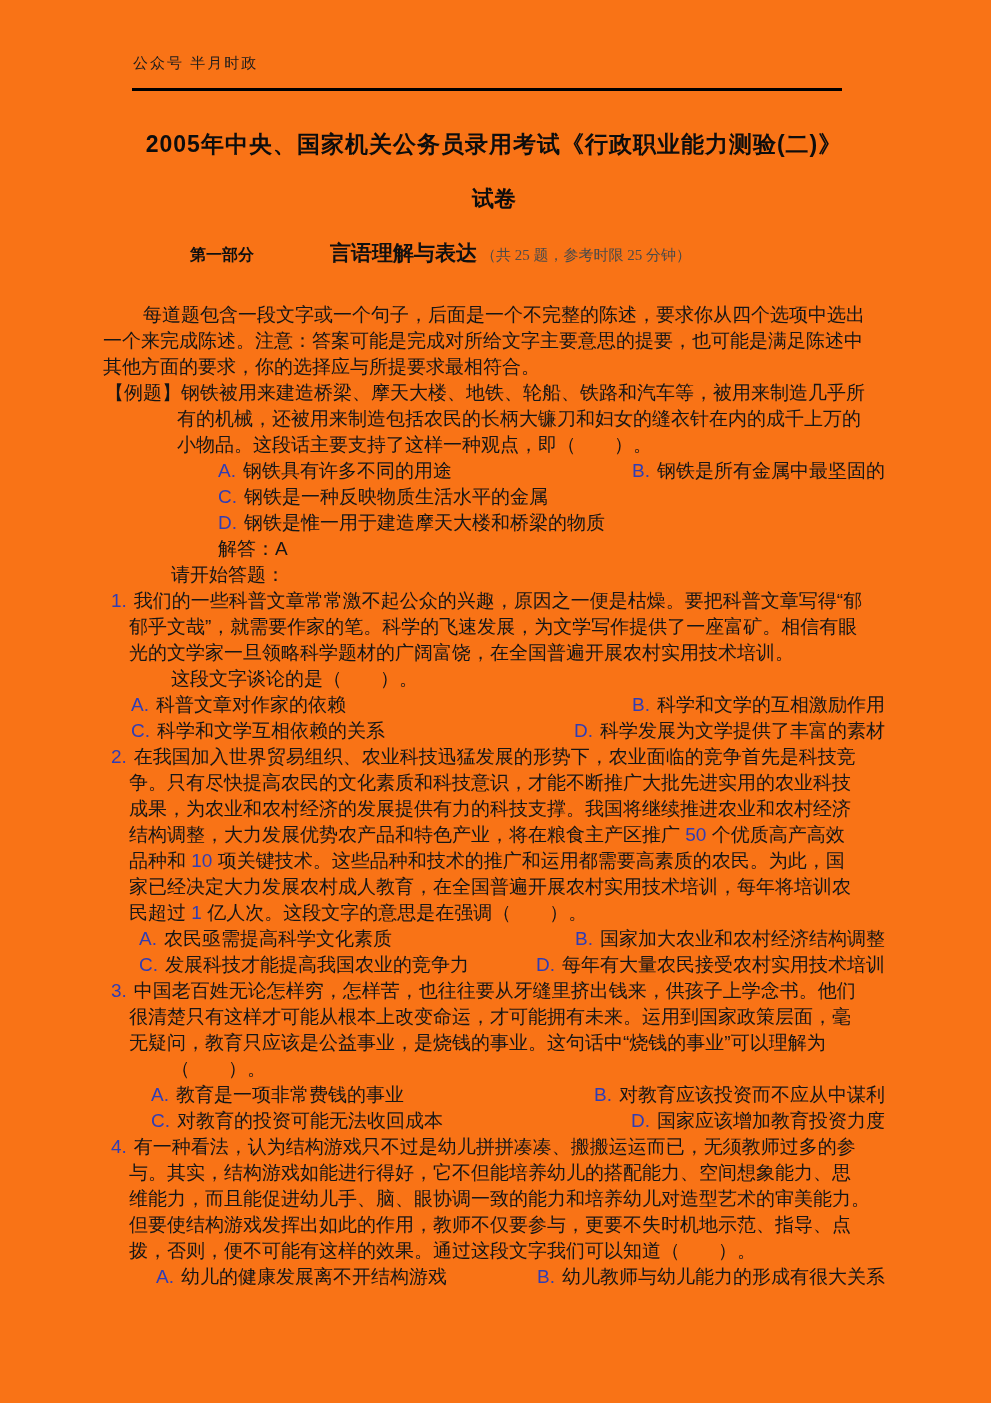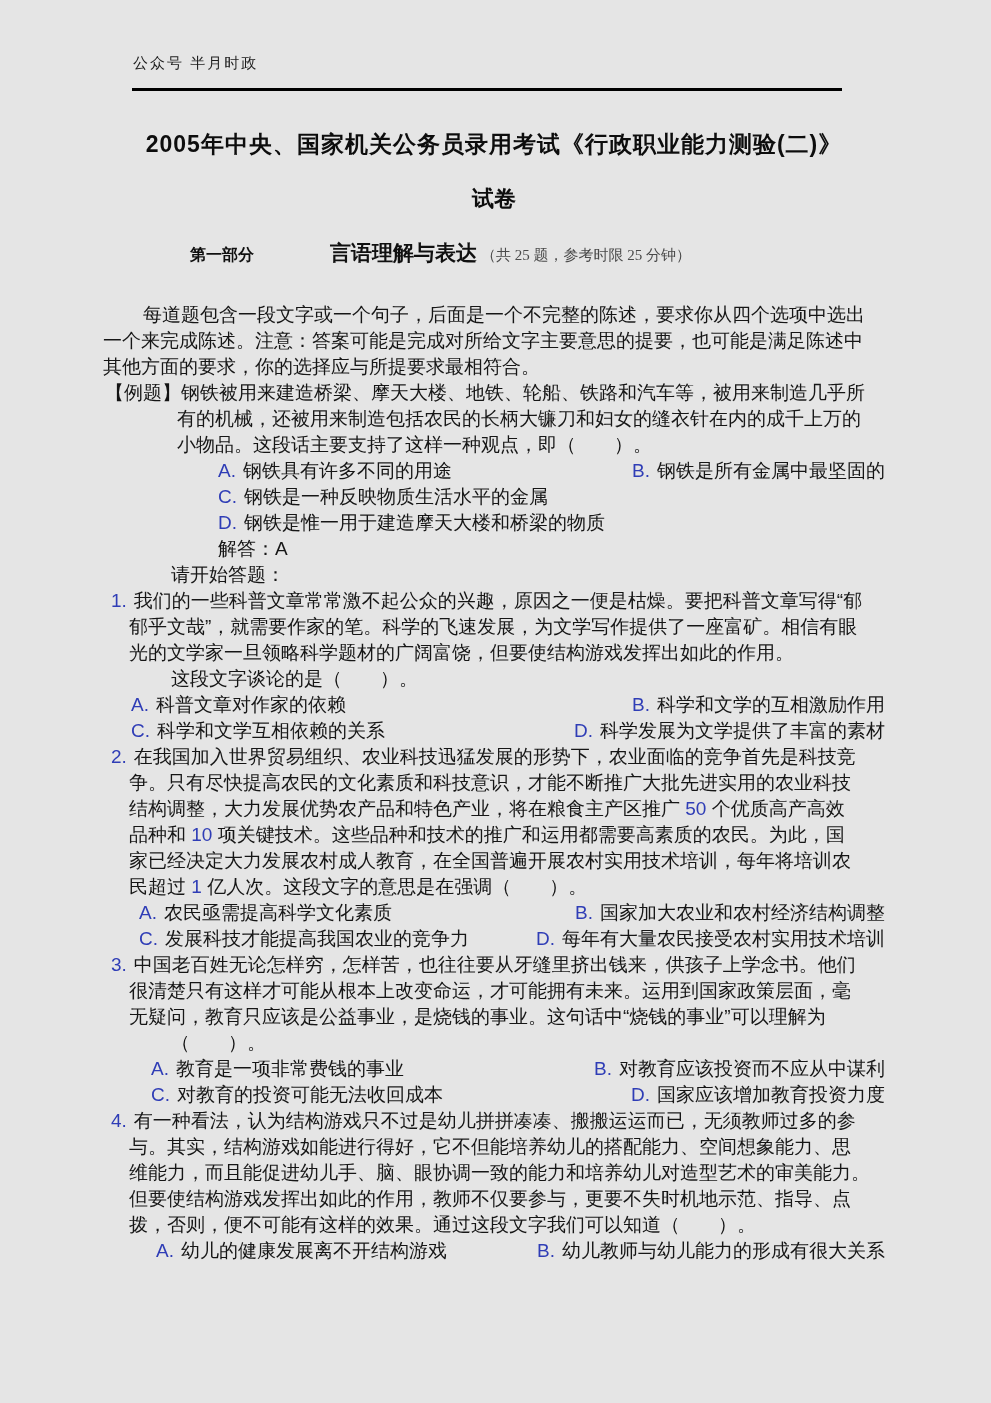--- a/index.html
+++ b/index.html
@@ -1,19 +1,19 @@
 <!DOCTYPE html>
 <html><head>
 <meta charset="utf-8">
 <style>
   html,body{margin:0;padding:0;background:#ffffff;}
   .screenshot{
     position:relative;
     width:991px;height:1403px;
-    background:#e5e5e5;
+    background:#f97316;
     font-family:"Liberation Sans",sans-serif;
     color:#161616;
     overflow:hidden;
   }
   .watermark{
     position:absolute;left:133px;top:54px;
     font-size:15px;color:#1c1c1c;letter-spacing:2px;
   }
   .toprule{
     position:absolute;left:132px;top:88px;
@@ -104,35 +104,36 @@
         </div>
         <div class="line opt-line"><span class="opt-letter">C.</span><span>钢铁是一种反映物质生活水平的金属</span></div>
         <div class="line opt-line"><span class="opt-letter">D.</span><span>钢铁是惟一用于建造摩天大楼和桥梁的物质</span></div>
         <div class="line opt-line">解答：A</div>
         <div class="line begin">请开始答题：</div>
       </div>
 
       <div class="q q1">
         <div class="line first"><span class="qnum">1.</span><span>我们的一些科普文章常常激不起公众的兴趣，原因之一便是枯燥。要把科普文章写得“郁</span></div>
         <div class="line">郁乎文哉”，就需要作家的笔。科学的飞速发展，为文学写作提供了一座富矿。相信有眼</div>
-        <div class="line">光的文学家一旦领略科学题材的广阔富饶，但要使结构游戏发挥出如此的作用。</div>
+        <div class="line">光的文学家一旦领略科学题材的广阔富饶，在全国普遍开展农村实用技术培训。</div>
         <div class="line ask">这段文字谈论的是（　　）。</div>
         <div class="optrow w390">
           <span class="opt"><span class="opt-letter">A.</span><span>科普文章对作家的依赖</span></span>
           <span class="opt"><span class="opt-letter">B.</span><span>科学和文学的互相激励作用</span></span>
         </div>
         <div class="optrow w390">
           <span class="opt"><span class="opt-letter">C.</span><span>科学和文学互相依赖的关系</span></span>
           <span class="opt"><span class="opt-letter">D.</span><span>科学发展为文学提供了丰富的素材</span></span>
         </div>
       </div>
 
       <div class="q q2">
         <div class="line first"><span class="qnum">2.</span><span>在我国加入世界贸易组织、农业科技迅猛发展的形势下，农业面临的竞争首先是科技竞</span></div>
         <div class="line">争。只有尽快提高农民的文化素质和科技意识，才能不断推广大批先进实用的农业科技</div>
+        <div class="line">成果，为农业和农村经济的发展提供有力的科技支撑。我国将继续推进农业和农村经济</div>
         <div class="line">结构调整，大力发展优势农产品和特色产业，将在粮食主产区推广 <span class="num">50</span> 个优质高产高效</div>
         <div class="line">品种和 <span class="num">10</span> 项关键技术。这些品种和技术的推广和运用都需要高素质的农民。为此，国</div>
         <div class="line">家已经决定大力发展农村成人教育，在全国普遍开展农村实用技术培训，每年将培训农</div>
         <div class="line">民超过 <span class="num">1</span> 亿人次。这段文字的意思是在强调（　　）。</div>
         <div class="optrow w380">
           <span class="opt"><span class="opt-letter">A.</span><span>农民亟需提高科学文化素质</span></span>
           <span class="opt"><span class="opt-letter">B.</span><span>国家加大农业和农村经济结构调整</span></span>
         </div>
         <div class="optrow w380">
           <span class="opt"><span class="opt-letter">C.</span><span>发展科技才能提高我国农业的竞争力</span></span>

